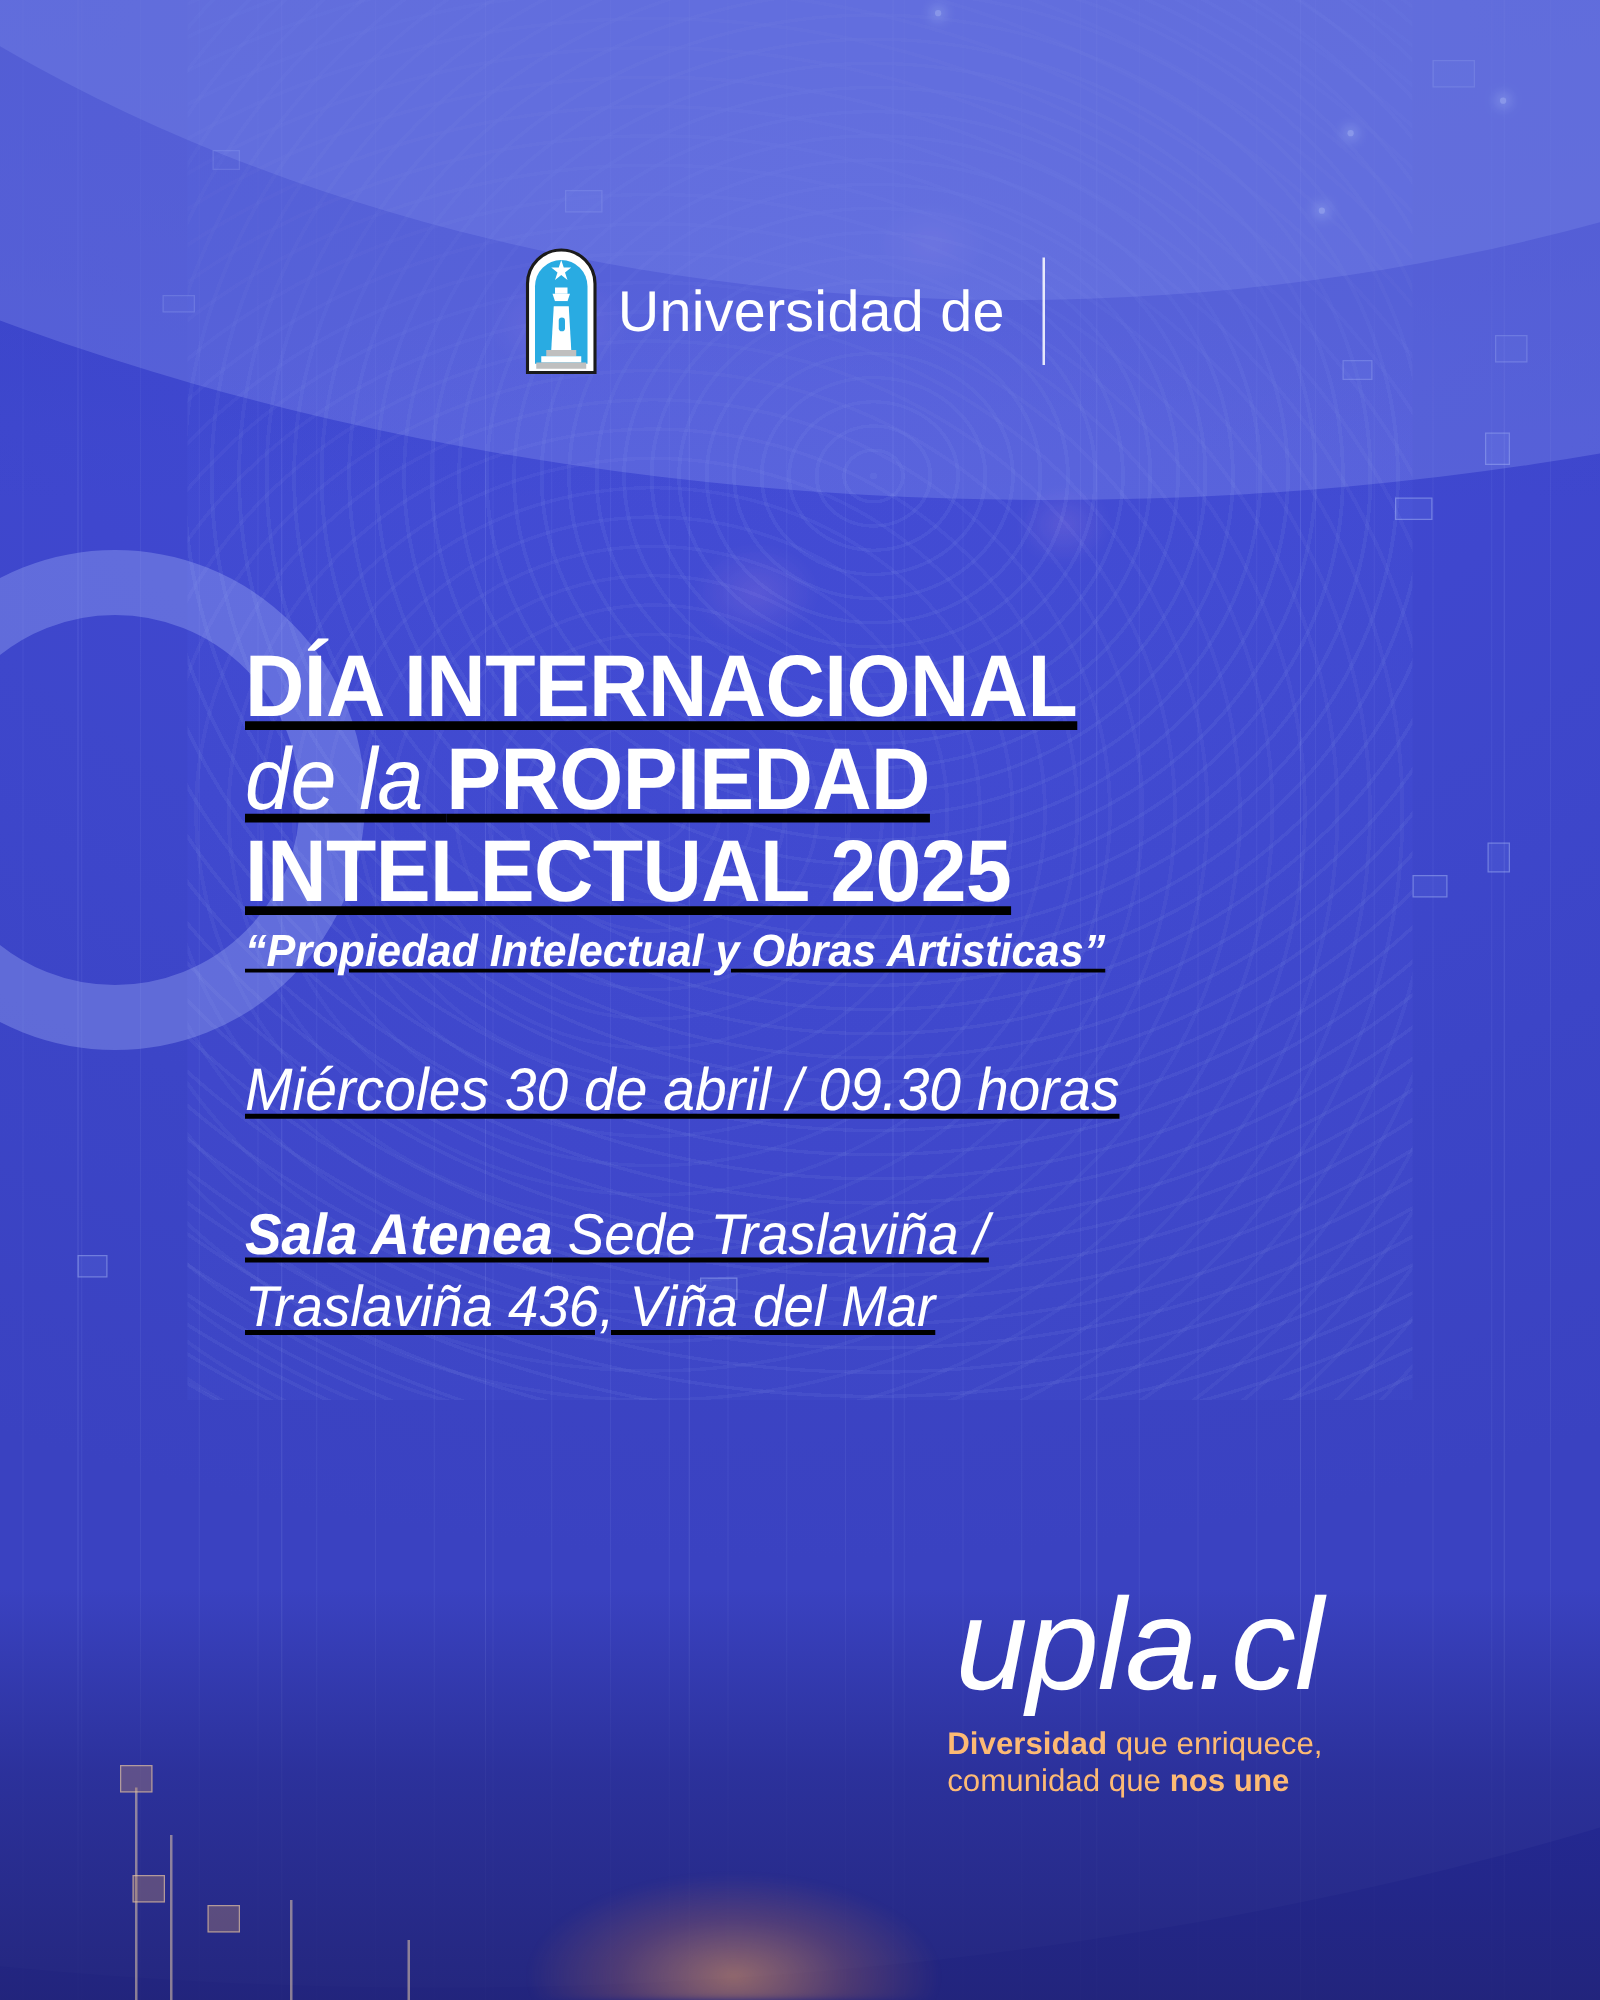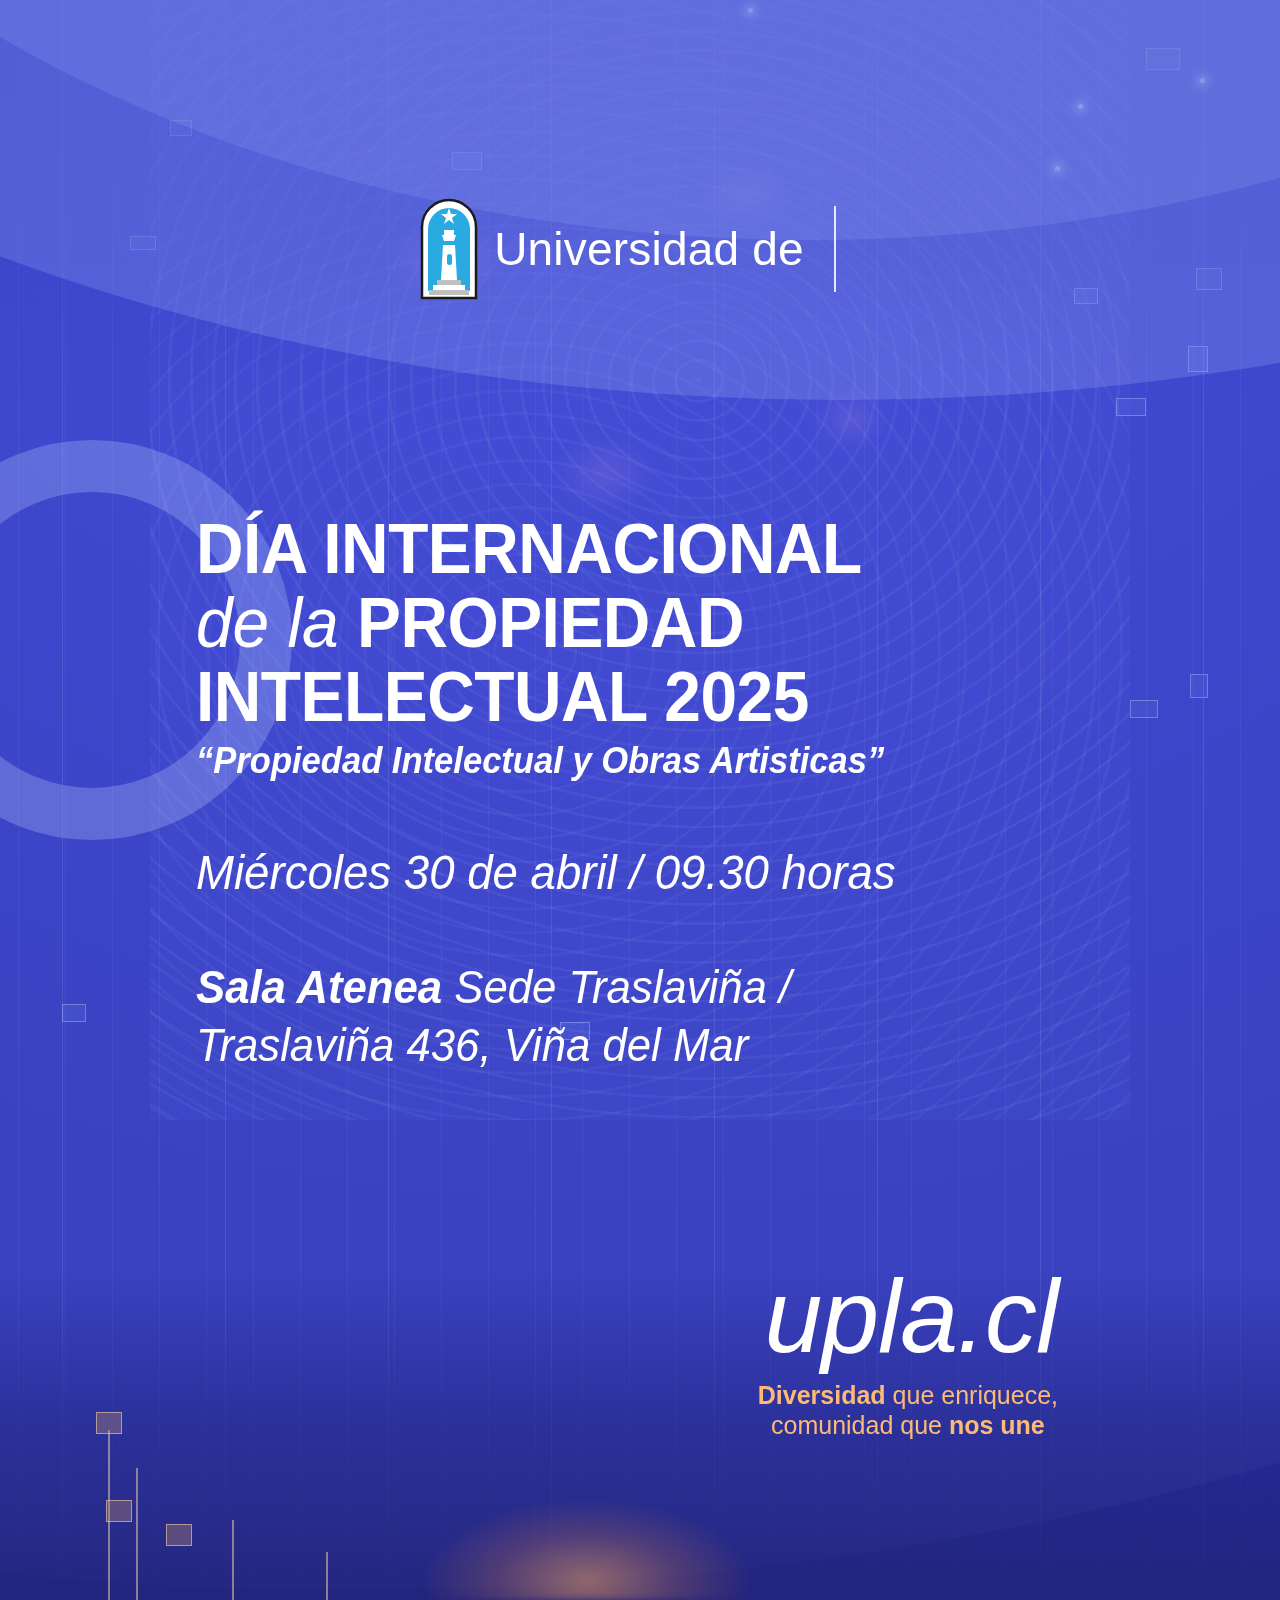--- a/index.html
+++ b/index.html
@@ -134,21 +134,21 @@
   .divider{
     width:2px;height:86px;background:rgba(255,255,255,.85);
     margin:0 26px 0 30px;flex:0 0 auto;
   }
   .subbrand{
     color:#ffffff;font-size:27px;line-height:33px;font-weight:400;
     font-family:"Liberation Sans", sans-serif;white-space:nowrap;
   }
 
   
-  .content{position:absolute;left:196px;top:512px;width:900px;}
+  .content{position:absolute;left:196px;top:512px;width:900px;text-decoration:underline;}
   .t-line{
     color:#ffffff;font-weight:bold;font-size:70px;line-height:74px;
     letter-spacing:-.5px;
     font-family:"Liberation Sans", sans-serif;
     transform:scaleX(.94);transform-origin:left center;
     white-space:nowrap;
   }
   .t-dela{
     font-weight:300;font-style:italic;letter-spacing:0px;
   }
@@ -174,21 +174,21 @@
   .url{
     color:#ffffff;font-size:104px;line-height:104px;font-weight:300;letter-spacing:-1px;
     font-family:"Liberation Sans", sans-serif;
     font-style:italic;
   }
   .tagline{
     color:#fdba74;font-size:25px;line-height:30px;font-weight:400;margin-top:12px;
     font-family:"Liberation Sans", sans-serif;
   }
   .tagline b{font-weight:bold;}
-  .tl2{text-align:center;}
+  .tl2{text-align:left;}
 </style>
 </head>
 <body>
 
 <div id="poster">
 
   <div class="bg-base"></div>
   <div class="bg-brain"></div>
   <div class="bg-gyri"></div>
   <div class="bg-warm"></div>

